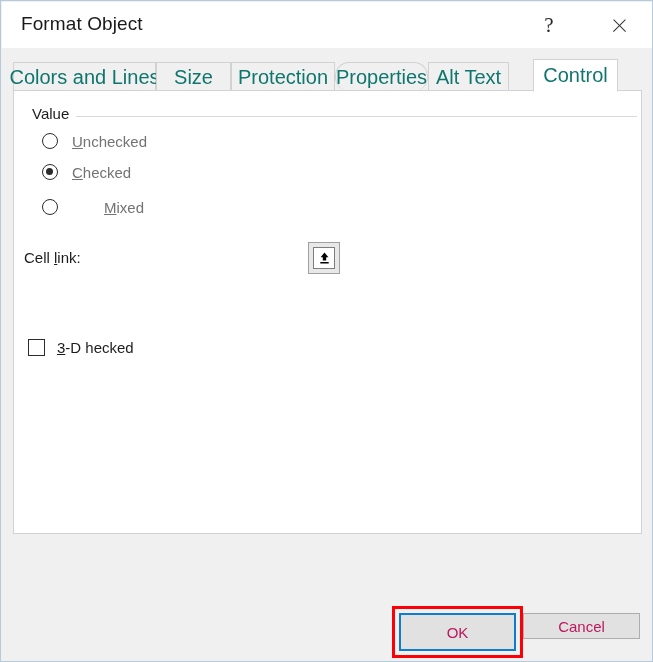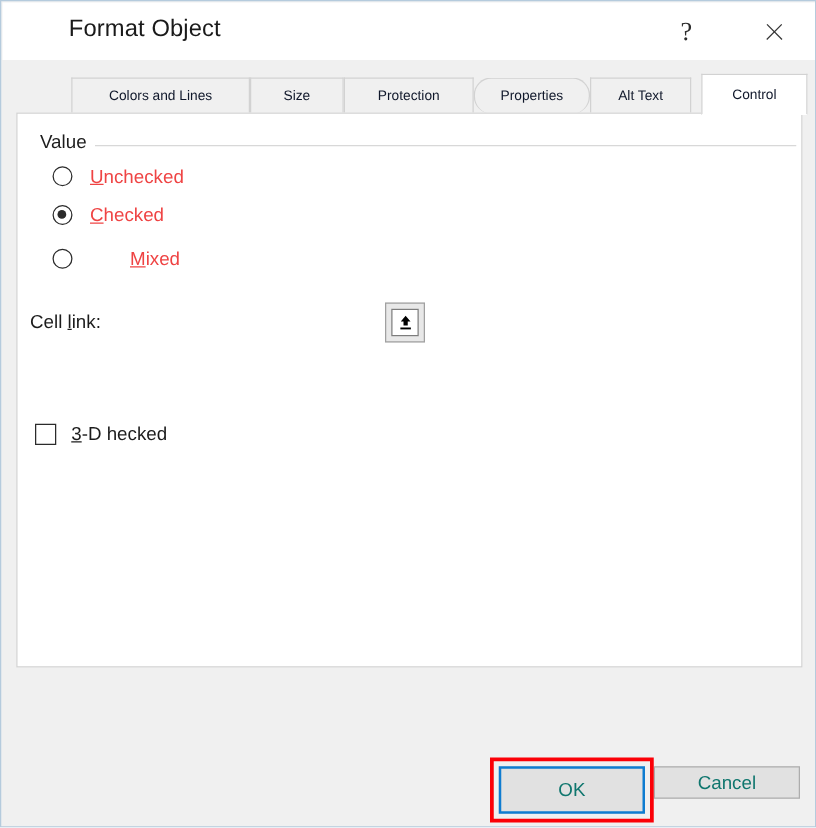--- a/index.html
+++ b/index.html
@@ -32,21 +32,20 @@
     background: #ffffff;
   }
   .title-text {
     position: absolute;
     left: 19px;
     top: 11px;
     font-size: 19px;
     color: #1a1a1a;
     letter-spacing: 0.1px;
     white-space: nowrap;
-    margin-left: 34px;
   }
   .titlebar-btn {
     position: absolute;
     top: 0;
     height: 46px;
     width: 46px;
     display: flex;
     align-items: center;
     justify-content: center;
     cursor: default;
@@ -90,25 +89,24 @@
     position: absolute;
     top: 3px;
     height: 29px;
     box-sizing: border-box;
     background: #f0f0f0;
     border: 1px solid #d2d2d2;
     border-bottom: none;
     display: flex;
     align-items: center;
     justify-content: center;
-    font-size: 11px;
-    color: #0f172a;
-    cursor: default;
-    white-space: nowrap;
-    margin-left: 44px;
+    font-size: 20px;
+    color: #0f766e;
+    cursor: default;
+    white-space: nowrap;
   }
   .tab.selected {
     top: 0;
     height: 33px;
     background: #ffffff;
     border: 1px solid #d2d2d2;
     border-bottom: 1px solid #ffffff;
     z-index: 5;
   }
 
@@ -173,21 +171,21 @@
     left: 3px;
     top: 3px;
     width: 7px;
     height: 7px;
     border-radius: 50%;
     background: #2b2b2b;
   }
   .radio-label {
     margin-left: 14px;
     font-size: 15px;
-    color: #ef4444;
+    color: #737373;
     white-space: nowrap;
   }
   .acc { text-decoration: underline; }
 
   
   .celllink-label {
     position: absolute;
     left: 10px;
     top: 158px;
     font-size: 15px;
@@ -268,21 +266,21 @@
   
   .btn {
     position: absolute;
     box-sizing: border-box;
     background: #e1e1e1;
     border: 1px solid #adadad;
     display: flex;
     align-items: center;
     justify-content: center;
     font-size: 15px;
-    color: #0f766e;
+    color: #be185d;
     cursor: default;
   }
   .btn-ok {
     left: 398px;
     top: 612px;
     width: 117px;
     height: 38px;
     border: 2px solid #0f7cd0;
   }
   .btn-cancel {
@@ -327,21 +325,21 @@
     </div>
     <div class="tab" style="left:218px;width:104px;text-align:right;">
       <span>Protection</span>
     </div>
     <div class="tab" style="left:322px;width:93px;border-radius:14px;">
       <span>Properties</span>
     </div>
     <div class="tab" style="left:415px;width:81px;">
       <span>Alt Text</span>
     </div>
-    <div class="tab selected" style="left:504px;width:85px;align-items:center;">
+    <div class="tab selected" style="left:520px;width:85px;align-items:center;">
       <span>Control</span>
     </div>
   </div>
 
   <div class="panel">
 
     <div class="group-line"></div>
     <div class="group-label">Value</div>
 
     <div class="radio-row r0">

